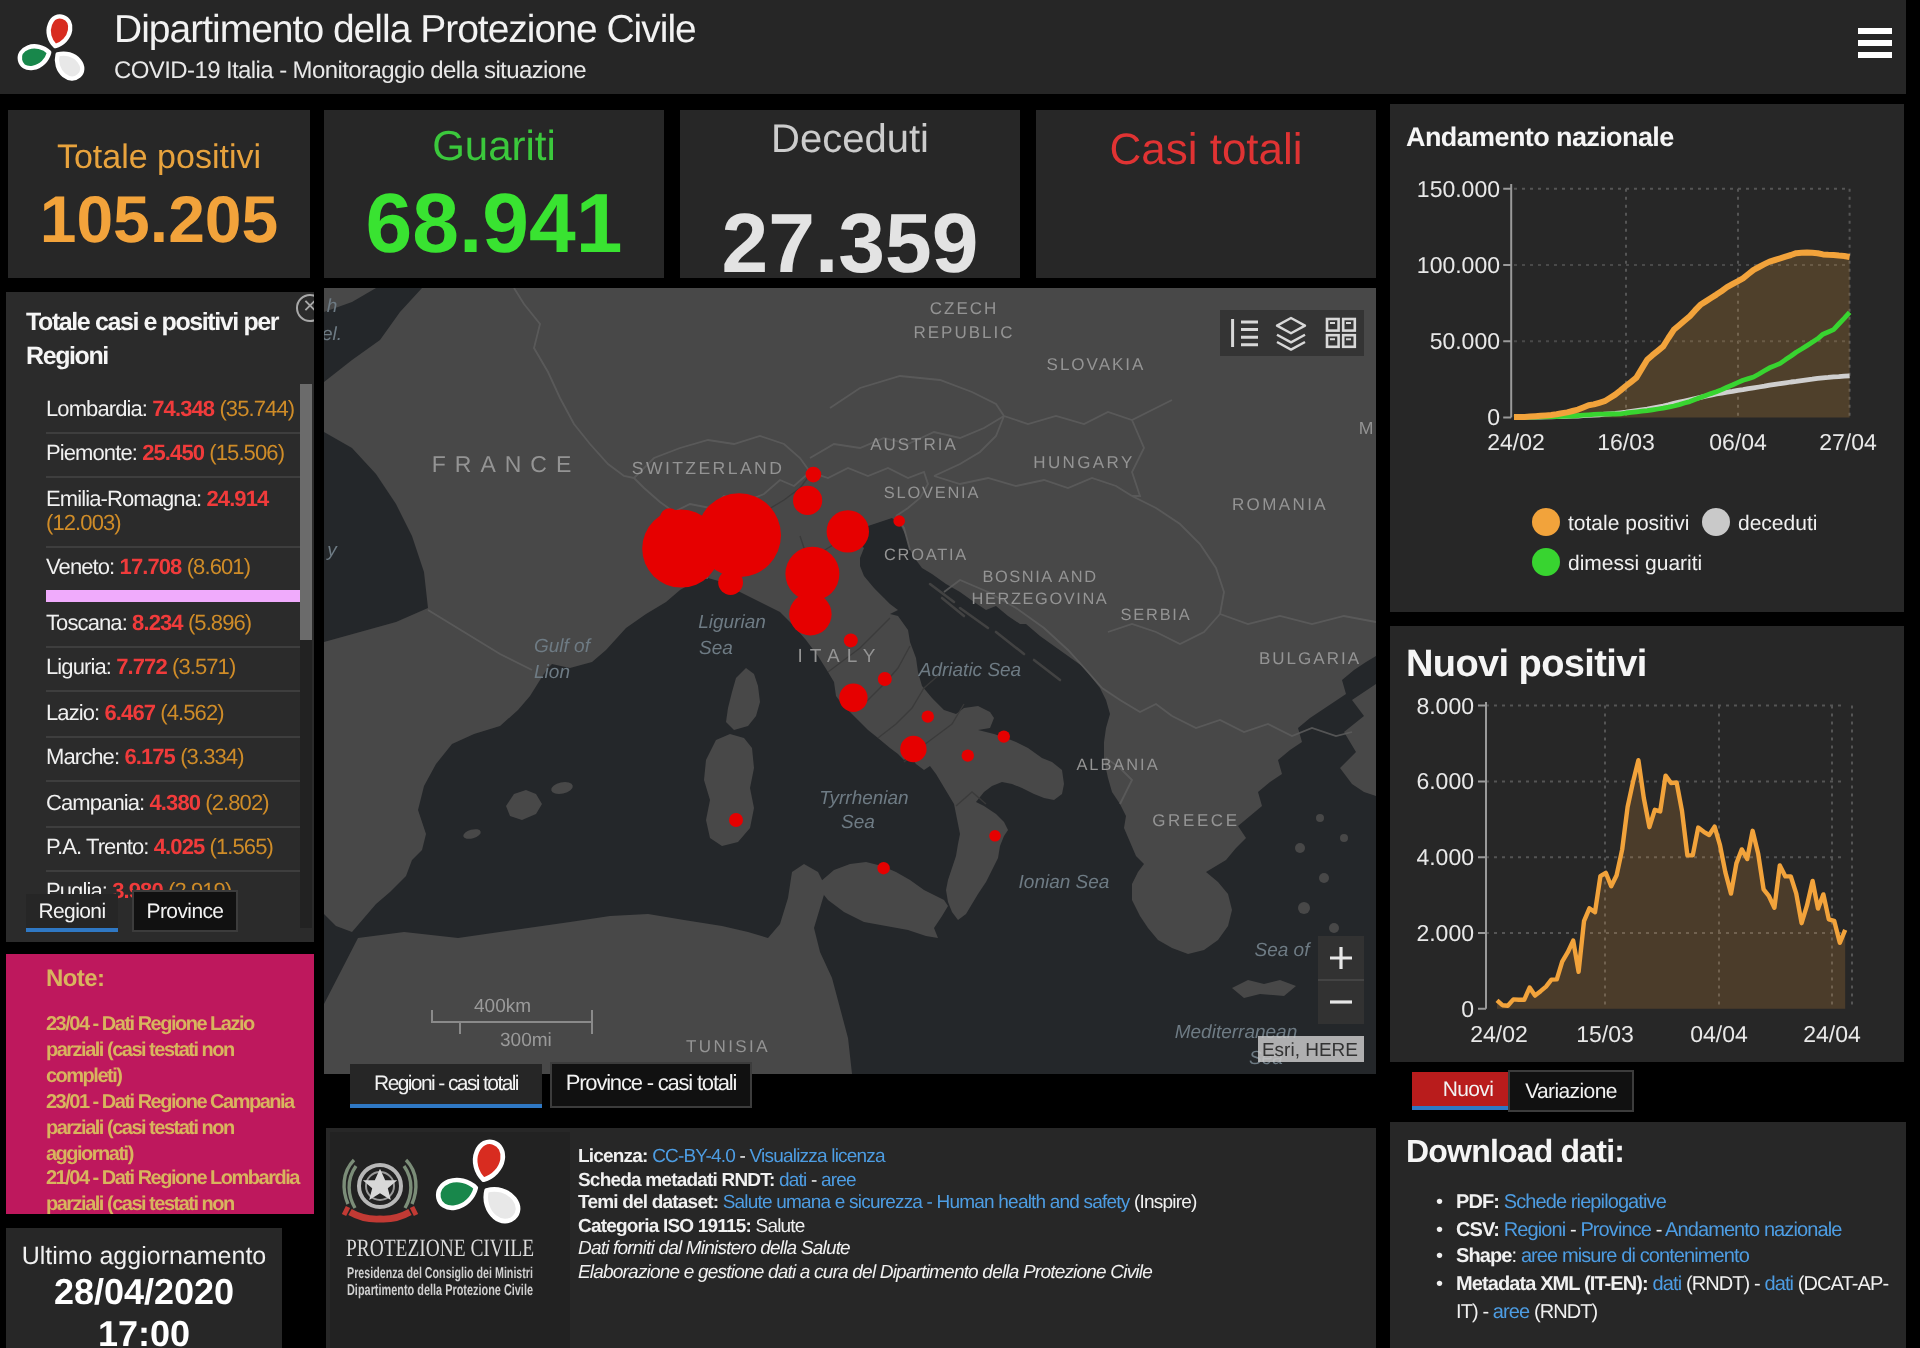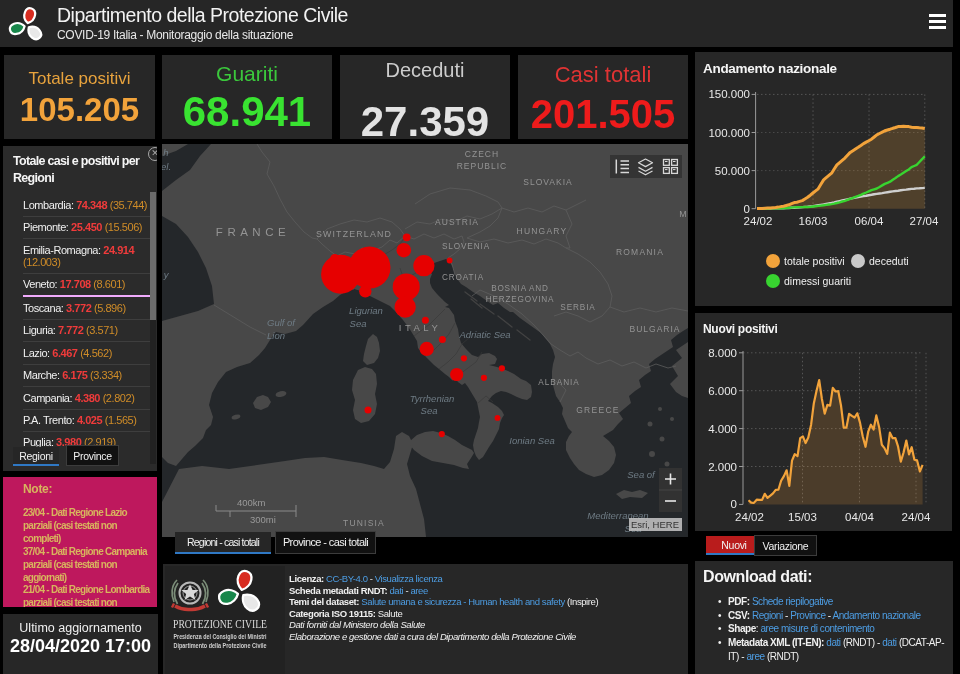--- a/index.html
+++ b/index.html
@@ -41,31 +41,30 @@
   <div style="margin-top:7px;font-size:21px;color:#3bc83c;">Guariti</div>
   <div style="margin-top:2px;font-size:42px;font-weight:bold;color:#39e331;">68.941</div>
 </div>
 <div class="panel" style="left:340px;top:55px;width:170px;height:84px;text-align:center;">
   <div style="margin-top:4px;font-size:20px;color:#cccccc;">Deceduti</div>
   <div style="margin-top:16px;font-size:42px;font-weight:bold;color:#e3e3e3;">27.359</div>
   <div style="margin-top:-2px;font-size:10px;color:#cccccc;">Conferma dati in attesa di ISS</div>
 </div>
 <div class="panel" style="left:518px;top:55px;width:170px;height:84px;text-align:center;">
   <div style="margin-top:7px;font-size:22px;color:#e03333;">Casi totali</div>
-  <div style="margin-top:4px;font-size:40px;font-weight:bold;color:#ee1b1b;">201.505</div>
 </div>
 
 <div class="panel" style="left:3px;top:146px;width:154px;height:325px;background:#2b2b2b;overflow:hidden;">
   <div class="abs" style="left:10px;top:7px;width:140px;font-size:12.5px;font-weight:bold;color:#f5f5f5;line-height:17px;letter-spacing:-0.7px;">Totale casi e positivi per Regioni</div>
   <div class="abs" style="left:20px;top:48px;width:127px;font-size:11px;letter-spacing:-0.45px;color:#f0f0f0;" id="regionlist">
     <div style="border-bottom:1px solid #3e3e3e;padding:4.75px 0;">Lombardia: <b style="color:#f03b3b;">74.348</b> <span style="color:#cf8c28;">(35.744)</span></div>
     <div style="border-bottom:1px solid #3e3e3e;padding:4.75px 0;">Piemonte: <b style="color:#f03b3b;">25.450</b> <span style="color:#cf8c28;">(15.506)</span></div>
     <div style="border-bottom:1px solid #3e3e3e;padding:4.75px 0;">Emilia-Romagna: <b style="color:#f03b3b;">24.914</b> <span style="color:#cf8c28;">(12.003)</span></div>
-    <div style="border-bottom:2px solid #f0abfc;padding:4.75px 0;">Veneto: <b style="color:#f03b3b;">17.708</b> <span style="color:#cf8c28;">(8.601)</span></div>
-    <div style="border-bottom:1px solid #3e3e3e;padding:4.75px 0;">Toscana: <b style="color:#f03b3b;">3.772</b> <span style="color:#cf8c28;">(5.896)</span></div>
+    <div style="border-bottom:6px solid #f0abfc;padding:4.75px 0;">Veneto: <b style="color:#f03b3b;">17.708</b> <span style="color:#cf8c28;">(8.601)</span></div>
+    <div style="border-bottom:1px solid #3e3e3e;padding:4.75px 0;">Toscana: <b style="color:#f03b3b;">8.234</b> <span style="color:#cf8c28;">(5.896)</span></div>
     <div style="border-bottom:1px solid #3e3e3e;padding:4.75px 0;">Liguria: <b style="color:#f03b3b;">7.772</b> <span style="color:#cf8c28;">(3.571)</span></div>
     <div style="border-bottom:1px solid #3e3e3e;padding:4.75px 0;">Lazio: <b style="color:#f03b3b;">6.467</b> <span style="color:#cf8c28;">(4.562)</span></div>
     <div style="border-bottom:1px solid #3e3e3e;padding:4.75px 0;">Marche: <b style="color:#f03b3b;">6.175</b> <span style="color:#cf8c28;">(3.334)</span></div>
     <div style="border-bottom:1px solid #3e3e3e;padding:4.75px 0;">Campania: <b style="color:#f03b3b;">4.380</b> <span style="color:#cf8c28;">(2.802)</span></div>
     <div style="border-bottom:1px solid #3e3e3e;padding:4.75px 0;">P.A. Trento: <b style="color:#f03b3b;">4.025</b> <span style="color:#cf8c28;">(1.565)</span></div>
     <div style="padding:4px 0;">Puglia: <b style="color:#f03b3b;">3.980</b> <span style="color:#cf8c28;">(2.919)</span></div>
   </div>
 
   <div class="abs" style="right:1px;top:46px;width:6px;height:272px;background:#222;">
     <div class="abs" style="left:0;top:0;width:6px;height:128px;background:#6b6b6b;"></div>
@@ -76,29 +75,29 @@
 
 <div class="abs" style="left:13px;top:447px;width:46px;height:19px;background:#262626;border-bottom:2.5px solid #2f78c4;color:#f2f2f2;font-size:10.5px;letter-spacing:-0.3px;text-align:center;line-height:19px;">Regioni</div>
 <div class="abs" style="left:66px;top:445px;width:53px;height:21px;background:#111;border:1px solid #3c3c3c;color:#f2f2f2;font-size:10.5px;letter-spacing:-0.3px;text-align:center;line-height:20px;">Province</div>
 
 <div class="panel" style="left:3px;top:477px;width:154px;height:130px;background:#be185d;overflow:hidden;">
   <div class="abs" style="left:20px;top:5px;font-size:12px;font-weight:bold;letter-spacing:-0.3px;color:#d8b45e;">Note:</div>
   <div class="abs" style="left:20px;top:30px;width:134px;font-size:10px;font-weight:bold;color:#d8b45e;line-height:12.9px;letter-spacing:-0.75px;white-space:nowrap;">
     <div>23/04 - Dati Regione Lazio</div>
     <div>parziali (casi testati non</div>
     <div>completi)</div>
-    <div>37/04 - Dati Regione Campania</div>
+    <div>23/01 - Dati Regione Campania</div>
     <div>parziali (casi testati non</div>
     <div>aggiornati)</div>
     <div>21/04 - Dati Regione Lombardia</div>
     <div>parziali (casi testati non</div>
   </div>
 </div>
 
-<div class="panel" style="left:3px;top:614px;width:155px;height:60px;text-align:center;">
+<div class="panel" style="left:3px;top:614px;width:138px;height:60px;text-align:center;">
   <div style="margin-top:7px;font-size:12.5px;color:#f0f0f0;">Ultimo aggiornamento</div>
   <div style="margin-top:1px;font-size:18px;font-weight:bold;color:#ffffff;">28/04/2020 17:00</div>
 </div>
 
 <div class="abs" style="left:162px;top:144px;width:526px;height:393px;background:#25282b;" id="mapbox">
 <svg width="526" height="393" viewBox="0 0 526 393" style="position:absolute;left:0;top:0;">
   <rect x="0" y="0" width="526" height="393" fill="#24272a"></rect>
 
   <path fill="#484848" d="M0,0 L26,0 14,7 0,12 Z"></path>
 
@@ -303,21 +302,21 @@
     <circle cx="78" cy="209" r="7" fill="#f2a33b"></circle>
     <text x="89" y="213" fill="#f0f0f0" font-size="10.5">totale positivi</text>
     <circle cx="163" cy="209" r="7" fill="#c9c9c9"></circle>
     <text x="174" y="213" fill="#f0f0f0" font-size="10.5">deceduti</text>
     <circle cx="78" cy="229" r="7" fill="#38d430"></circle>
     <text x="89" y="233" fill="#f0f0f0" font-size="10.5">dimessi guariti</text>
   </svg>
 </div>
 
 <div class="panel" style="left:695px;top:313px;width:257px;height:218px;">
-  <div class="abs" style="left:8px;top:9px;font-size:12px;letter-spacing:-0.3px;font-weight:bold;color:#f5f5f5;">Nuovi positivi</div>
+  <div class="abs" style="left:8px;top:9px;font-size:19px;letter-spacing:-0.3px;font-weight:bold;color:#f5f5f5;">Nuovi positivi</div>
   <svg width="257" height="218" viewBox="0 0 257 218" style="position:absolute;left:0;top:0;">
     <g stroke="#555555" stroke-width="1" stroke-dasharray="1.5,2.5" fill="none">
       <path d="M107.5,39.8 V191.4 M164.5,39.8 V191.4 M221,39.8 V191.4 M231,39.8 V191.4"></path>
       <path d="M48,39.8 H228 M48,77.7 H228 M48,115.6 H228 M48,153.5 H228"></path>
     </g>
     <path d="M48,38 V191.4" stroke="#9a9a9a" stroke-width="1" fill="none"></path>
     <path d="M44,39.8 h4 M44,77.7 h4 M44,115.6 h4 M44,153.5 h4 M44,191.4 h4" stroke="#9a9a9a" stroke-width="1"></path>
     <polygon points="53.5,187.2 56.2,189.6 58.9,189.9 61.7,186.7 64.4,186.9 67.1,186.9 69.8,180.8 72.5,184.8 75.3,182.6 78.0,180.3 80.7,176.8 83.4,176.7 86.1,167.8 88.9,163.1 91.6,157.3 94.3,172.9 97.0,147.6 99.7,141.2 102.5,143.1 105.2,125.1 107.9,123.4 110.6,130.1 113.3,124.6 116.1,111.7 118.8,90.5 121.5,78.0 124.2,67.1 126.9,86.0 129.7,100.6 132.4,91.9 135.1,92.7 137.8,74.8 140.5,78.5 143.3,78.2 146.0,92.5 148.7,114.7 151.4,114.6 154.1,100.8 156.9,102.9 159.6,104.5 162.3,100.3 165.0,109.6 167.7,123.2 170.5,133.8 173.2,118.7 175.9,111.7 178.6,116.5 181.3,102.4 184.1,113.9 186.8,131.7 189.5,135.1 192.2,140.9 194.9,119.7 197.7,125.2 200.4,125.2 203.1,133.7 205.8,148.6 208.5,139.7 211.3,127.5 214.0,141.3 216.7,134.2 219.4,146.7 222.1,147.4 224.9,158.4 227.6,151.9 227.6,191.4 53.5,191.4" fill="#f2a33b" opacity="0.18"></polygon>
     <polyline points="53.5,187.2 56.2,189.6 58.9,189.9 61.7,186.7 64.4,186.9 67.1,186.9 69.8,180.8 72.5,184.8 75.3,182.6 78.0,180.3 80.7,176.8 83.4,176.7 86.1,167.8 88.9,163.1 91.6,157.3 94.3,172.9 97.0,147.6 99.7,141.2 102.5,143.1 105.2,125.1 107.9,123.4 110.6,130.1 113.3,124.6 116.1,111.7 118.8,90.5 121.5,78.0 124.2,67.1 126.9,86.0 129.7,100.6 132.4,91.9 135.1,92.7 137.8,74.8 140.5,78.5 143.3,78.2 146.0,92.5 148.7,114.7 151.4,114.6 154.1,100.8 156.9,102.9 159.6,104.5 162.3,100.3 165.0,109.6 167.7,123.2 170.5,133.8 173.2,118.7 175.9,111.7 178.6,116.5 181.3,102.4 184.1,113.9 186.8,131.7 189.5,135.1 192.2,140.9 194.9,119.7 197.7,125.2 200.4,125.2 203.1,133.7 205.8,148.6 208.5,139.7 211.3,127.5 214.0,141.3 216.7,134.2 219.4,146.7 222.1,147.4 224.9,158.4 227.6,151.9" fill="none" stroke="#f2a33b" stroke-width="2.2" stroke-linejoin="round"></polyline>
     <g fill="#e8e8e8" font-size="11.5" text-anchor="end">

